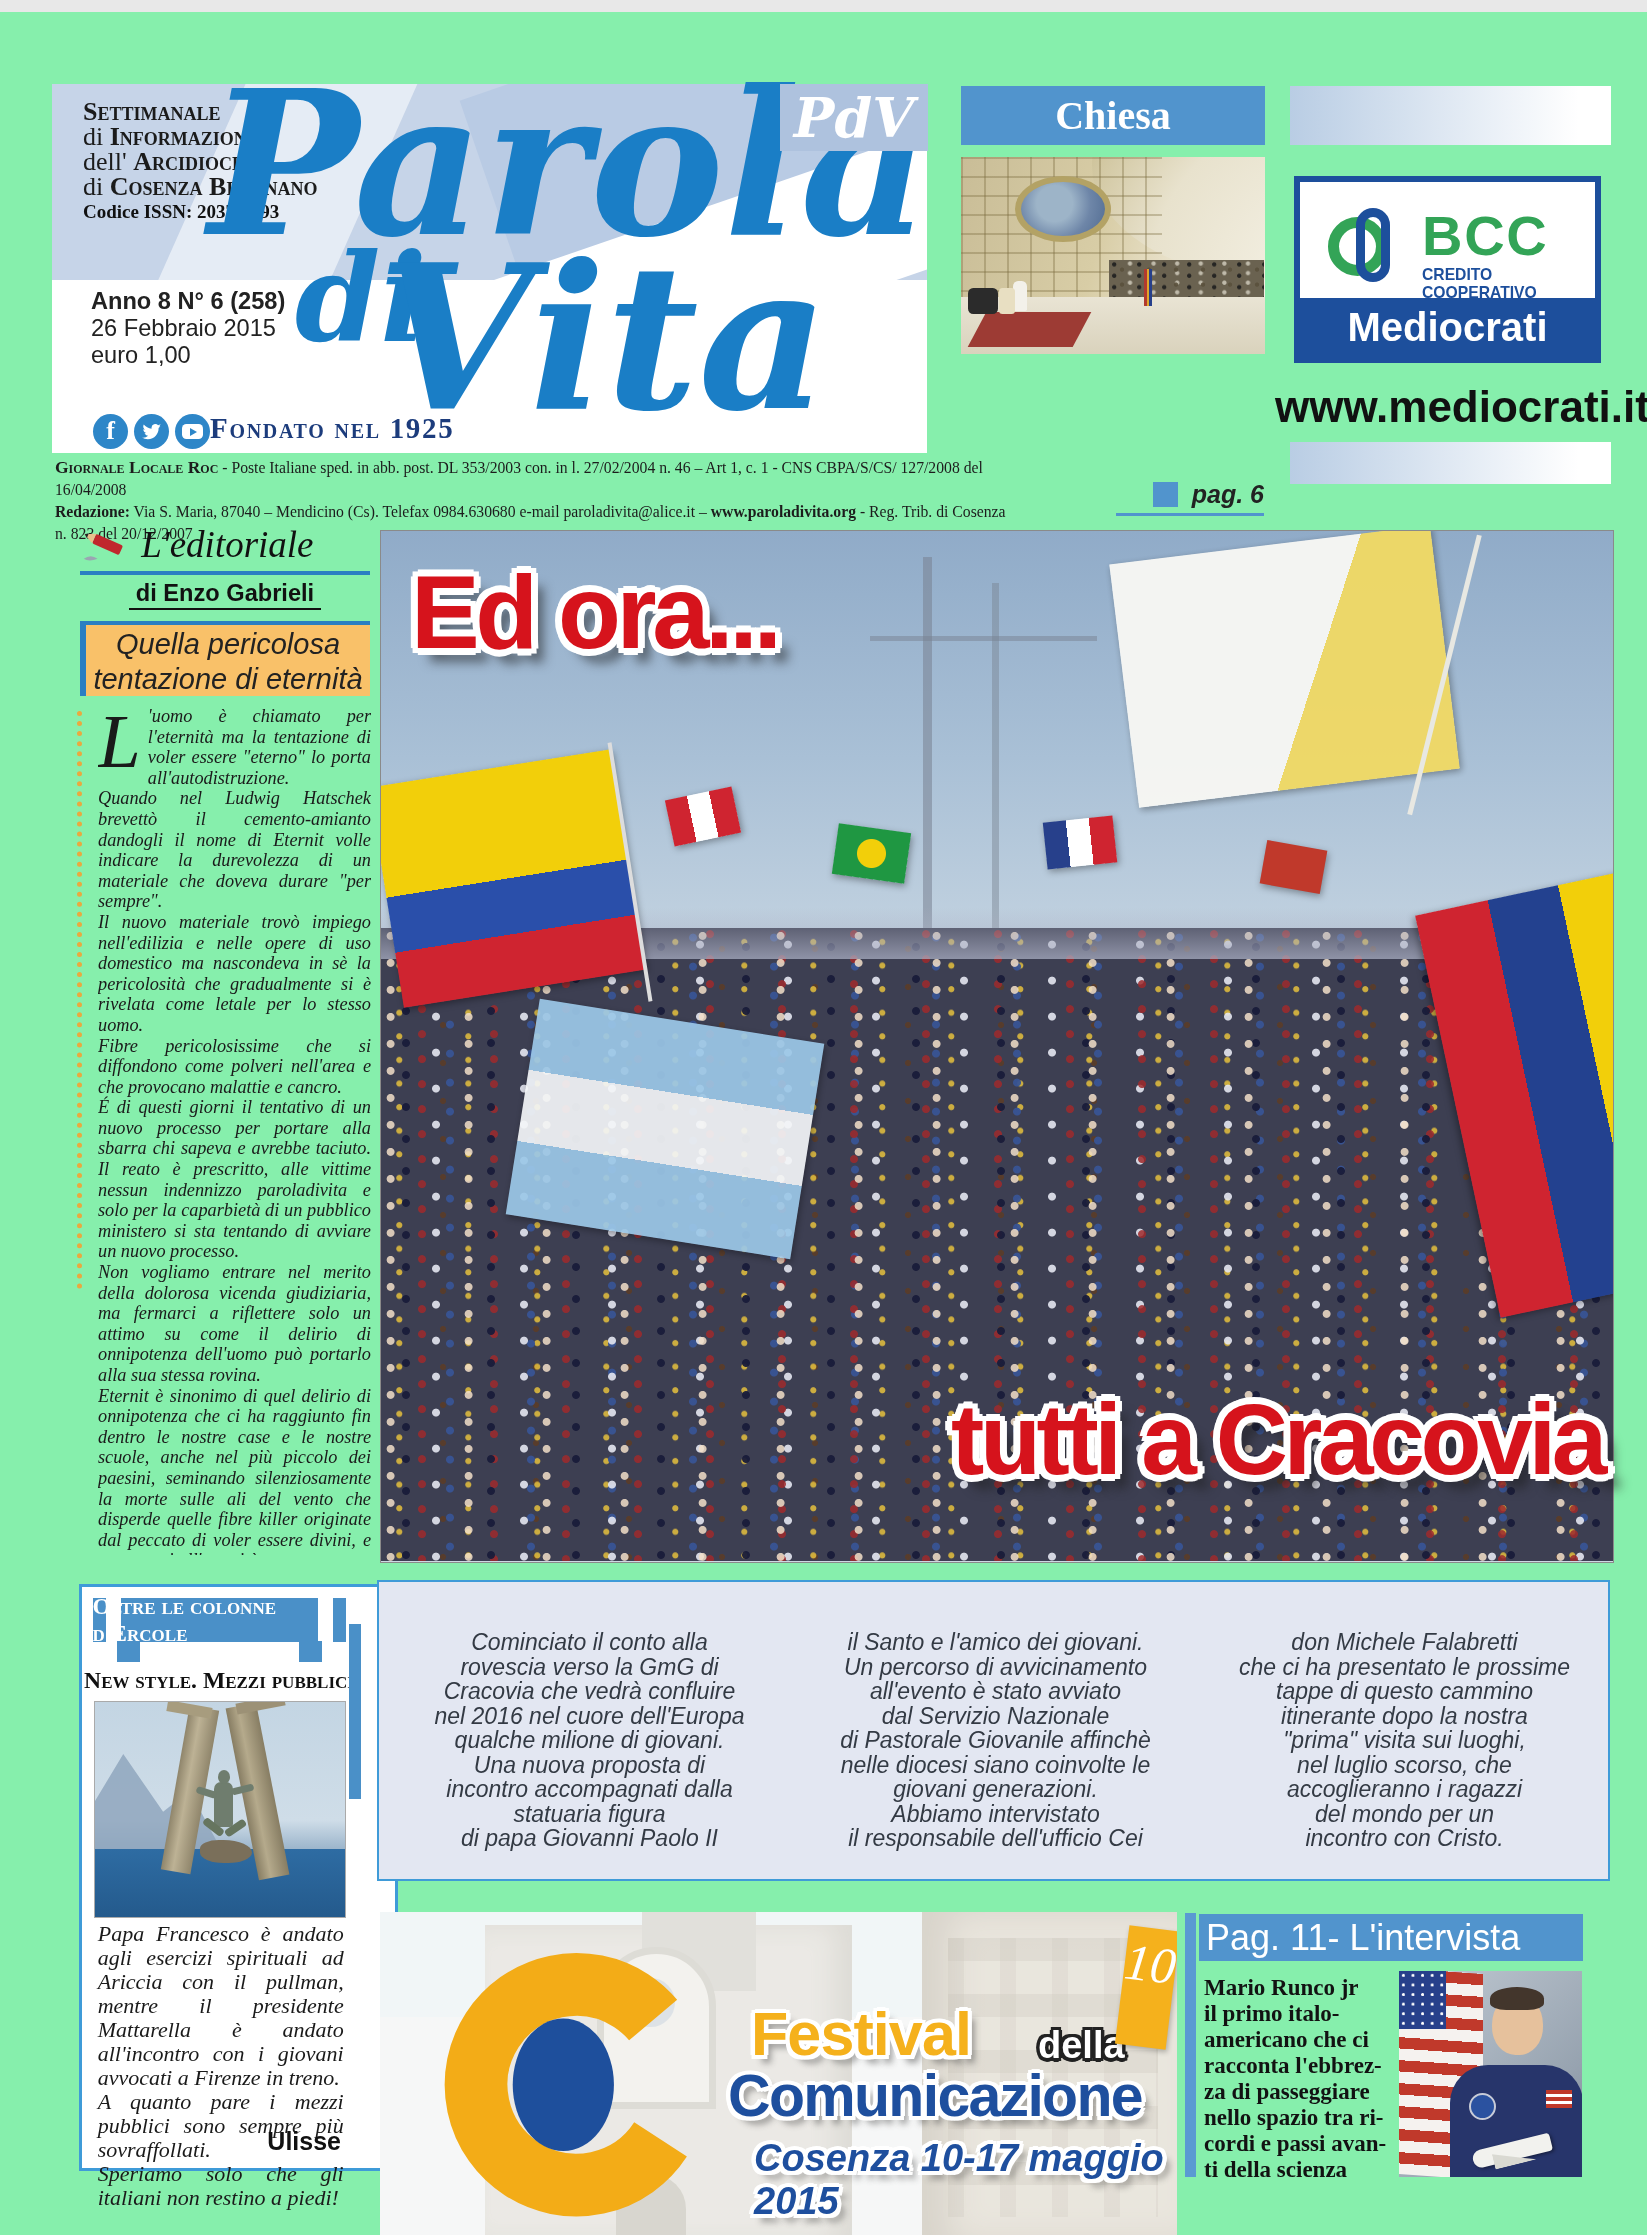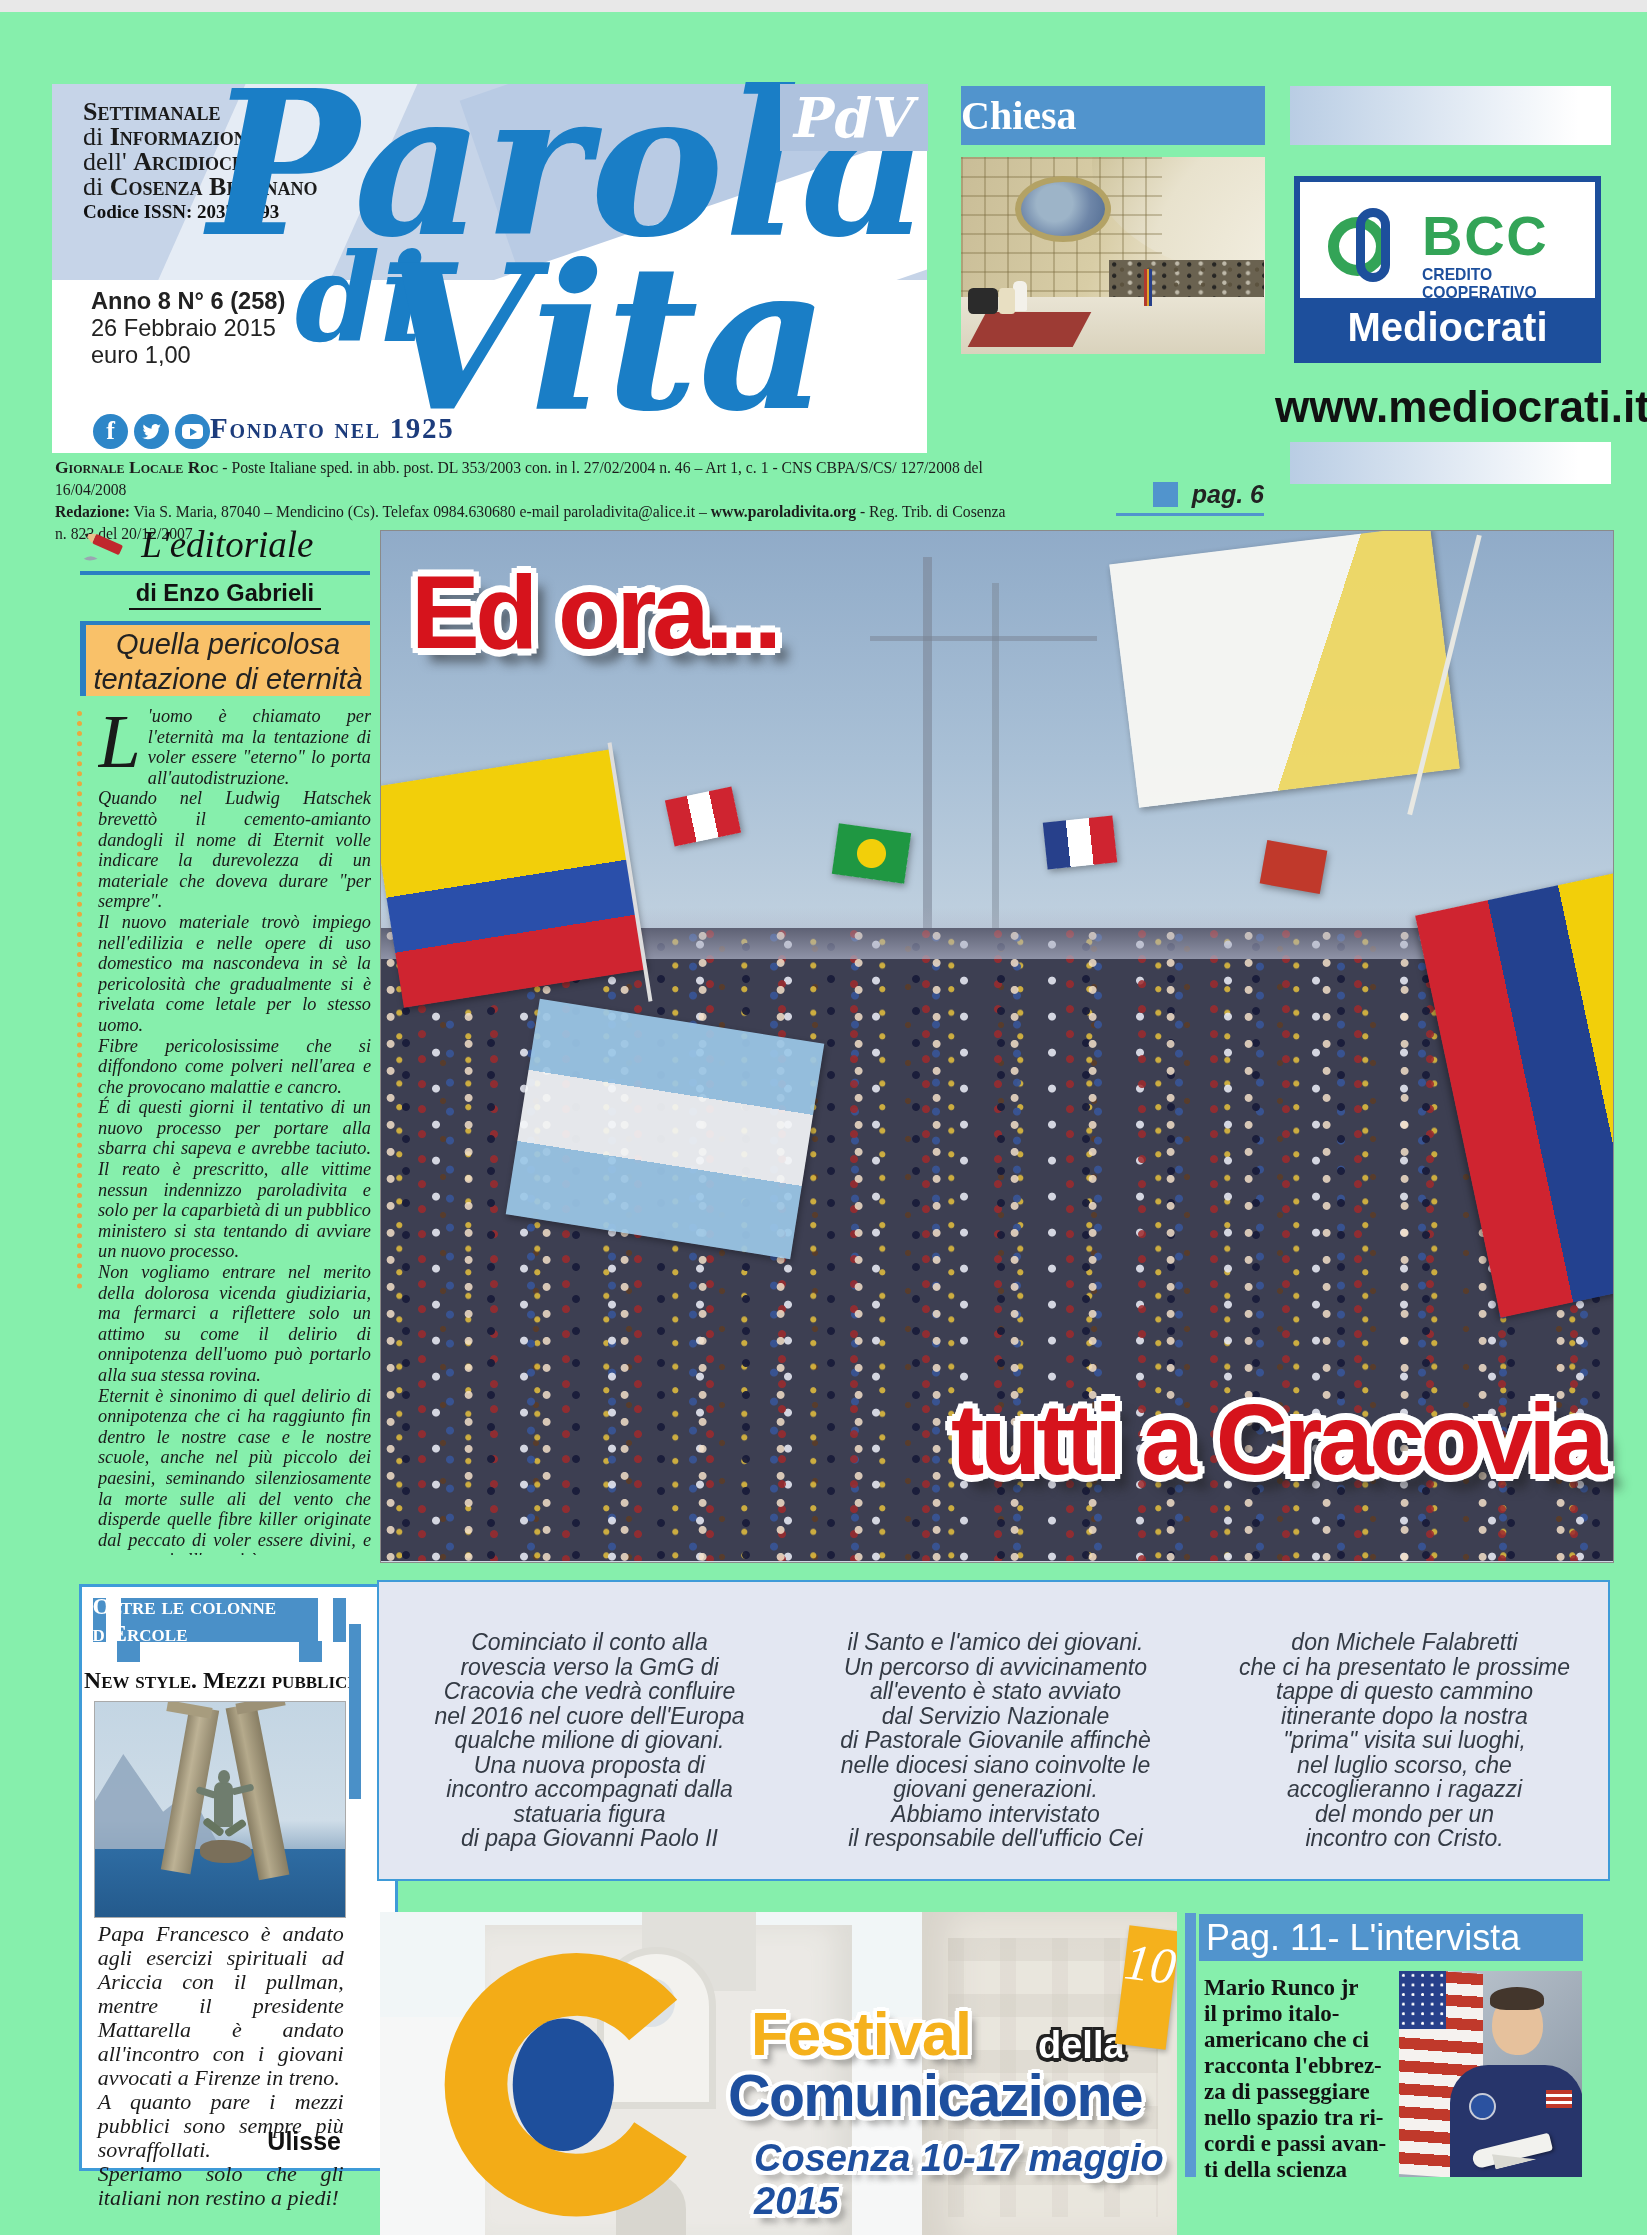--- a/index.html
+++ b/index.html
@@ -19,21 +19,21 @@
   .mast-bg{left:52px;top:72px;width:875px;height:369px;background:linear-gradient(180deg,#c6d4e8 0%,#c6d4e8 53%,#ffffff 53%);overflow:hidden;}
   .wedge{position:absolute;}
   .logo{color:#1a7ec6;font-family:"DejaVu Serif","Liberation Serif",serif;font-style:italic;font-weight:bold;line-height:1;}
   .badge{background:#aec2de;color:#fff;font-family:"DejaVu Serif",serif;font-style:italic;font-weight:bold;
          display:flex;align-items:center;justify-content:center;}
   .weekly{font-size:26px;line-height:25px;color:#1b1b1b;}
   .weekly .name{font-variant:small-caps;font-weight:bold;}
   .soc{width:35px;height:35px;border-radius:50%;background:#2d86c8;display:flex;align-items:center;justify-content:center;}
 
   
-  .bluebar{background:#5194cd;color:#fff;display:flex;align-items:center;justify-content:flex-start;}
+  .bluebar{background:#5194cd;color:#fff;display:flex;align-items:center;justify-content:center;}
   .gradbar{background:linear-gradient(90deg,#b9cde4 0%,#ffffff 90%);}
   .capt{font-family:"Liberation Sans",sans-serif;font-size:17px;line-height:19.7px;color:#1d1d1b;text-align:justify;}
 
   
   .redhead{font-family:"Liberation Sans",sans-serif;font-weight:bold;color:#d6131c;letter-spacing:-4.4px;
     text-shadow:-5.2px -5.2px 0 #fff,5.2px -5.2px 0 #fff,-5.2px 5.2px 0 #fff,5.2px 5.2px 0 #fff,-7px 0 0 #fff,7px 0 0 #fff,0 -7px 0 #fff,0 7px 0 #fff,12.2px 14px 10.5px rgba(30,30,30,.55);}
   .outline-w{text-shadow:-3.5px -3.5px 0 #fff,3.5px -3.5px 0 #fff,-3.5px 3.5px 0 #fff,3.5px 3.5px 0 #fff,-4.4px 0 0 #fff,4.4px 0 0 #fff,0 -4.4px 0 #fff,0 4.4px 0 #fff,7px 7.9px 6.1px rgba(60,60,60,.45);}
   .outline-k{text-shadow:-2.6px -2.6px 0 #222,2.6px -2.6px 0 #222,-2.6px 2.6px 0 #222,2.6px 2.6px 0 #222,-3.5px 0 0 #222,3.5px 0 0 #222,0 -3.5px 0 #222,0 3.5px 0 #222;}
 
   

